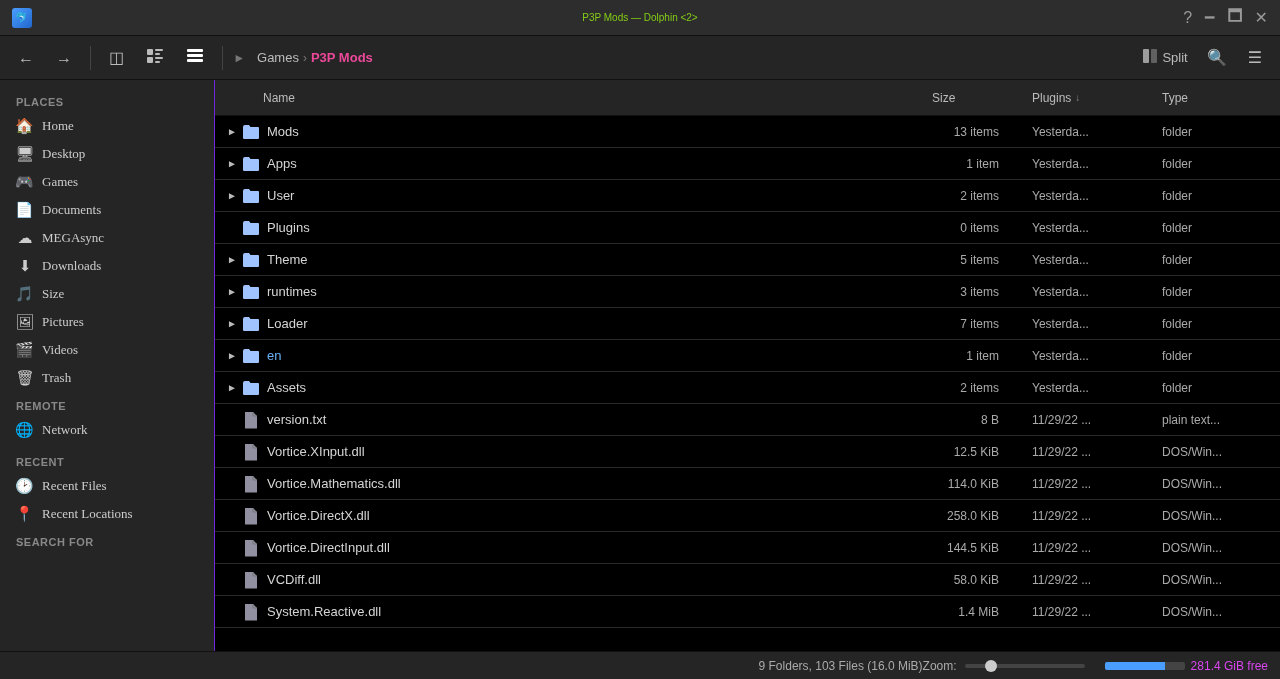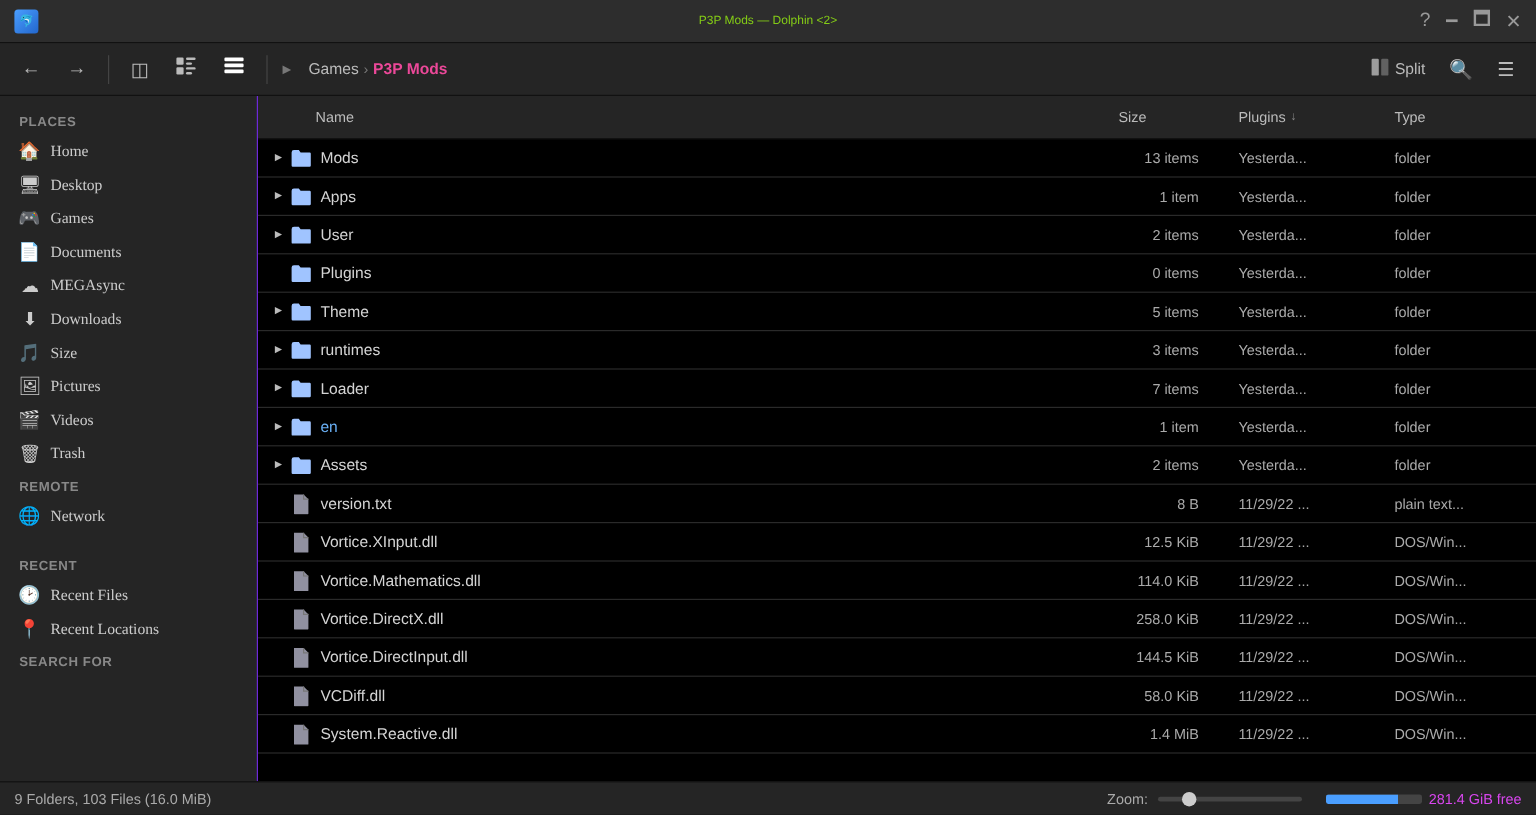--- a/index.html
+++ b/index.html
@@ -216,21 +216,21 @@
       background: #252525;
       border-top: 1px solid #111;
       height: 28px;
       display: flex;
       align-items: center;
       padding: 0 12px;
       font-size: 12px;
       color: #aaa;
       flex-shrink: 0;
     }
-    .statusbar-left { flex: 1; }
+    .statusbar-left { flex: 1; text-align: right; }
     .statusbar-zoom {
       display: flex; align-items: center; gap: 8px;
       margin-right: 20px;
     }
     .zoom-slider {
       width: 120px;
       height: 4px;
       background: #444;
       border-radius: 2px;
       position: relative;
@@ -385,21 +385,21 @@
       <span class="label">Trash</span>
     </div>
 
     <div class="sidebar-section-label">Remote</div>
 
     <div class="sidebar-item">
       <span class="icon">🌐</span>
       <span class="label">Network</span>
     </div>
 
-    <div class="sidebar-section-label" style="margin-top:14px;">Recent</div>
+    <div class="sidebar-section-label" style="margin-top:4px;">Recent</div>
 
     <div class="sidebar-item">
       <span class="icon">🕑</span>
       <span class="label">Recent Files</span>
     </div>
     <div class="sidebar-item">
       <span class="icon">📍</span>
       <span class="label">Recent Locations</span>
     </div>
 

